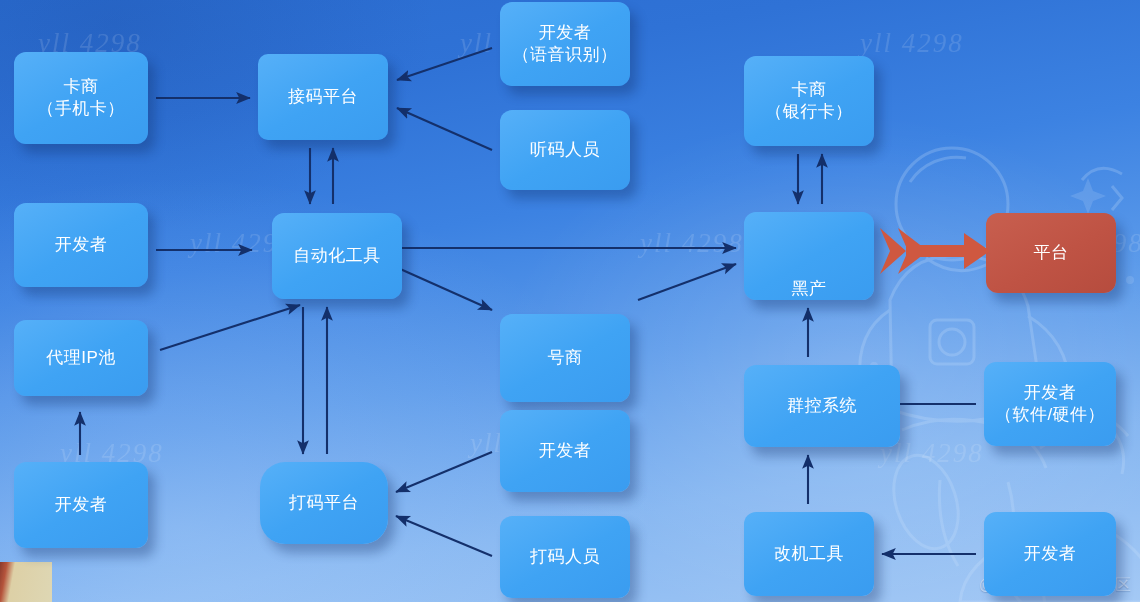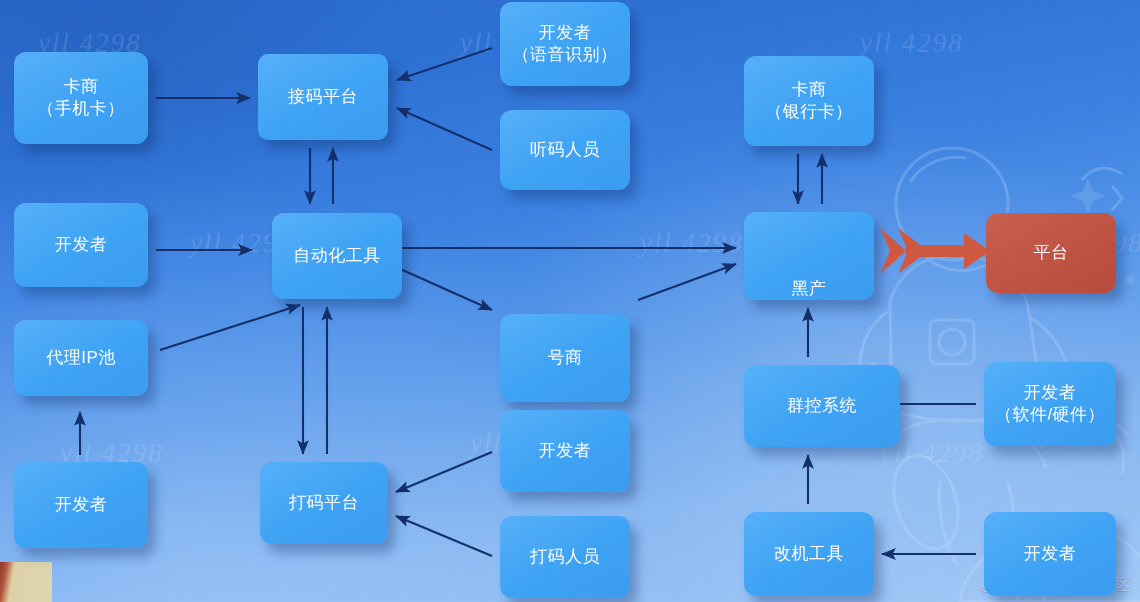--- a/index.html
+++ b/index.html
@@ -235,21 +235,21 @@
       <div class="node blue" style="left: 744px; top: 365px; width: 156px; height: 82px;">
         <span class="lbl">群控系统</span>
       </div>
       <div class="node blue" style="left: 984px; top: 362px; width: 132px; height: 84px;">
         <span class="lbl">开发者
 （软件/硬件）</span>
       </div>
       <div class="node blue" style="left: 14px; top: 462px; width: 134px; height: 86px;">
         <span class="lbl">开发者</span>
       </div>
-      <div class="node blue" style="left: 260px; top: 462px; width: 128px; height: 82px;">
+      <div class="node blue" style="left: 260px; top: 462px; width: 128px; height: 82px; border-radius: 25px;">
         <span class="lbl">打码平台</span>
       </div>
       <div class="node blue" style="left: 500px; top: 410px; width: 130px; height: 82px;">
         <span class="lbl">开发者</span>
       </div>
       <div class="node blue" style="left: 500px; top: 516px; width: 130px; height: 82px;">
         <span class="lbl">打码人员</span>
       </div>
       <div class="node blue" style="left: 744px; top: 512px; width: 130px; height: 84px; align-items: center;">
         <span class="lbl">改机工具</span>

